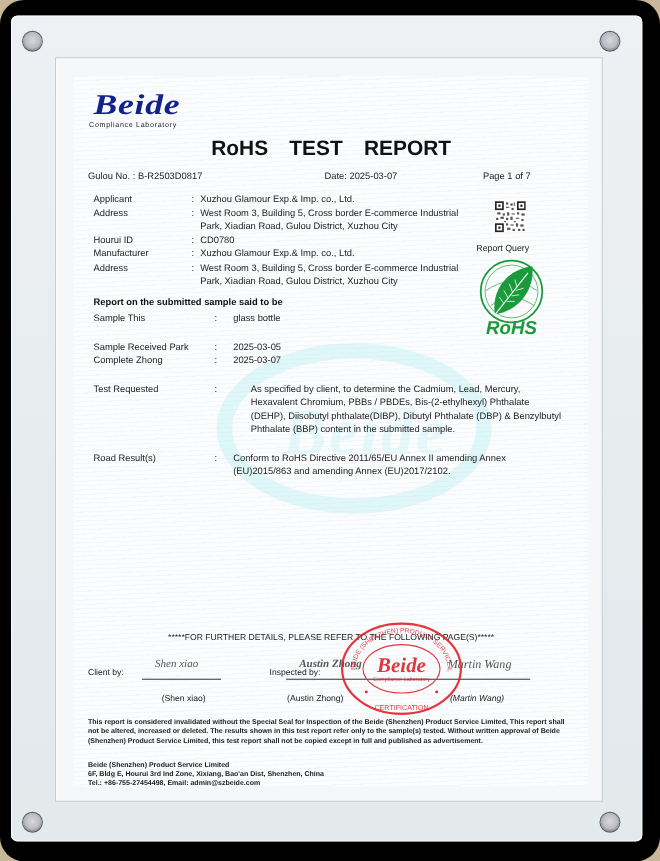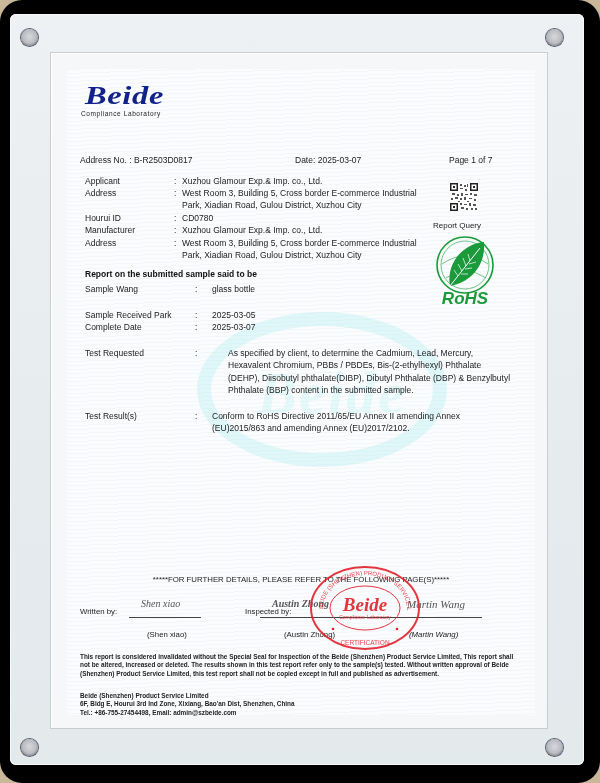--- a/index.html
+++ b/index.html
@@ -64,21 +64,21 @@
   .logo-sub { font-size: 6.5px; color: #222; letter-spacing: 0.6px; margin-top: 1px; margin-left: -4px; }
 
   .title {
     position: absolute; left: 0; top: 56px; width: 100%; text-align: center;
     font-size: 19px; font-weight: bold; color: #111; word-spacing: 14px;
   }
 
   .meta-line { position: absolute; top: 86px; font-size: 8.5px; color: #222; }
   .meta-report { left: 13px; }
   .meta-date { left: 228px; }
-  .meta-page { left: 372px; margin-left: 10px; }
+  .meta-page { left: 372px; }
 
   .row { position: absolute; font-size: 8.5px; color: #222; line-height: 12.4px; }
   .lbl { position: absolute; left: 0; }
   .col { position: absolute; }
   .val { position: absolute; }
 
   .applicant-block { left: 18px; top: 106px; width: 320px; }
   .applicant-block .col { left: 89px; }
   .applicant-block .val { left: 97px; width: 245px; }
 
@@ -128,23 +128,24 @@
     <div class="sheet">
 
       <div class="watermark"></div>
       <div class="watermark-text">Beide</div>
 
       <div class="logo">
         <div class="logo-name">Beide</div>
         <div class="logo-sub">Compliance Laboratory</div>
       </div>
 
+      <div class="title">RoHS TEST REPORT</div>
 
       <div class="meta-line meta-report">
-        <span>Address No. :</span>
+        <span>Gulou No. :</span>
         <span>B-R2503D0817</span>
       </div>
       <div class="meta-line meta-date">
         <span>Date:</span>
         <span>2025-03-07</span>
       </div>
       <div class="meta-line meta-page">Page 1 of 7</div>
 
       <div class="row applicant-block" style="top:106px;">
         <span class="lbl">Applicant</span>
@@ -222,57 +223,57 @@
         <path d="M14 44 Q33 30 54 44" fill="none" stroke="#1a9a3a" stroke-width="0.6"></path>
         <path d="M18 52 C14 30 30 10 52 8 C54 30 40 48 18 52 Z" fill="#1a9a3a"></path>
         <path d="M18 52 L48 14" stroke="#fff" stroke-width="1"></path>
         <path d="M26 42 L22 36 M30 37 L26 30 M34 32 L31 24 M38 27 L36 20 M29 40 L36 40 M33 35 L40 34 M37 30 L44 28" stroke="#fff" stroke-width="0.7"></path>
         <text x="33" y="70" text-anchor="middle" font-family="Liberation Sans, sans-serif" font-style="italic" font-weight="bold" font-size="17" fill="#1a9a3a">RoHS</text>
       </svg>
 
       <div class="section-head">Report on the submitted sample said to be</div>
 
       <div class="row sample-block" style="top:214px;">
-        <span class="lbl">Sample Wang</span>
+        <span class="lbl">Sample This</span>
         <span class="col">:</span>
         <span class="val">glass bottle</span>
       </div>
       <div class="row sample-block" style="top:240px;">
         <span class="lbl">Sample Received Park</span>
         <span class="col">:</span>
         <span class="val">2025-03-05</span>
       </div>
       <div class="row sample-block" style="top:252px;">
-        <span class="lbl">Complete Date</span>
+        <span class="lbl">Complete Zhong</span>
         <span class="col">:</span>
         <span class="val">2025-03-07</span>
       </div>
       <div class="row sample-block" style="top:278px;">
         <span class="lbl">Test Requested</span>
         <span class="col">:</span>
         <span class="val" style="width:285px;margin-left:16px;">As specified by client, to determine the Cadmium, Lead, Mercury, Hexavalent Chromium, PBBs / PBDEs, Bis-(2-ethylhexyl) Phthalate (DEHP), Diisobutyl phthalate(DIBP), Dibutyl Phthalate (DBP) &amp; Benzylbutyl Phthalate (BBP) content in the submitted sample.</span>
       </div>
       <div class="row sample-block" style="top:341px;">
-        <span class="lbl">Test Result(s)</span>
+        <span class="lbl">Road Result(s)</span>
         <span class="col">:</span>
         <span class="val" style="width:285px;">Conform to RoHS Directive 2011/65/EU Annex  II  amending Annex (EU)2015/863 and amending Annex (EU)2017/2102.</span>
       </div>
 
       <div class="footer-note">*****FOR FURTHER DETAILS, PLEASE REFER TO THE FOLLOWING PAGE(S)*****</div>
 
       <div class="sig-row">
-        <span class="sig-label" style="left:13px;">Written by:</span>
+        <span class="sig-label" style="left:13px;">Client by:</span>
         <div class="sig-line" style="left:62px; width:72px;"></div>
         <span class="sig-script" style="left:74px;">Shen xiao</span>
         <span class="sig-name" style="left:80px;">(Shen xiao)</span>
 
         <span class="sig-label" style="left:138px;margin-left:40px;">Inspected by:</span>
         <div class="sig-line" style="left:193px; width:222px;"></div>
         <span class="sig-script" style="left:205px;font-weight:bold;">Austin Zhong</span>
-        <span class="sig-name" style="left:217px;">(Austin Zhong)</span>
+        <span class="sig-name" style="left:194px;">(Austin Zhong)</span>
 
         <span class="sig-script" style="left:340px; font-size:11px;">Martin Wang</span>
         <span class="sig-name" style="left:342px;font-style:italic;">(Martin Wang)</span>
       </div>
 
       <svg class="stamp" viewBox="0 0 112 86">
         <defs>
           <path id="arcTop" d="M14 44 A42 34 0 0 1 98 44"></path>
           <path id="arcBot" d="M26 66 A34 22 0 0 0 86 66"></path>
         </defs>

